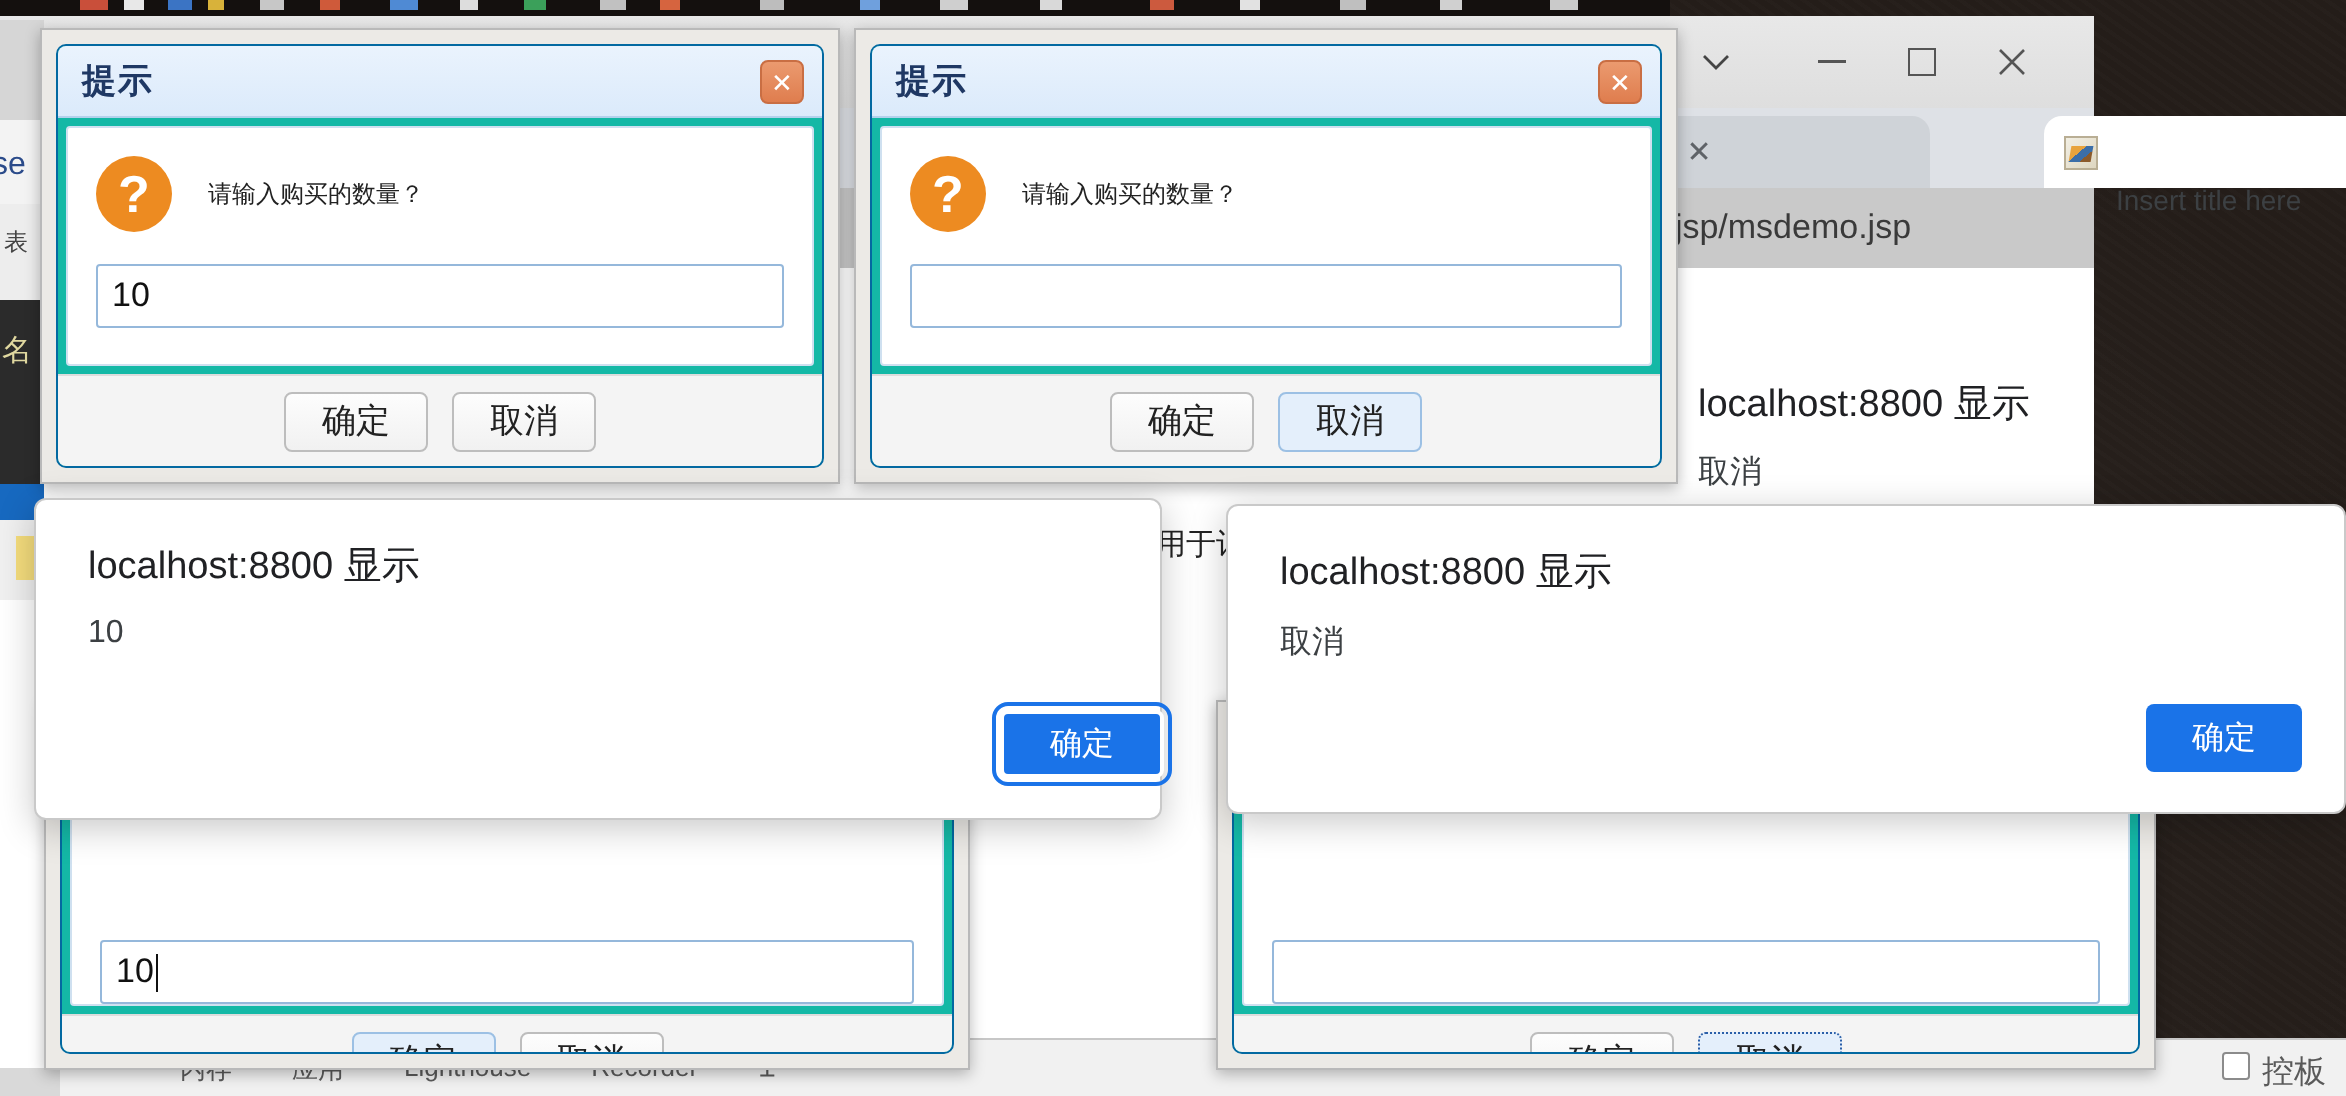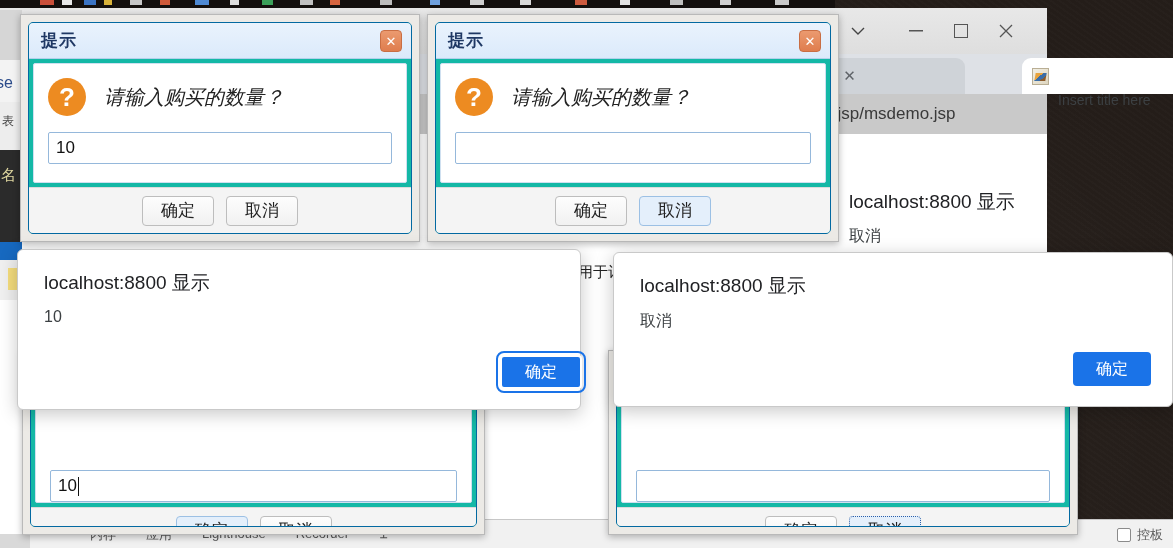--- a/index.html
+++ b/index.html
@@ -46,41 +46,41 @@
      display:flex;align-items:center;}
   #urlbar .url{font-size:17px;color:#3a3a3a;padding-left:828px;white-space:nowrap;}
   #page{position:absolute;left:0;top:126px;width:1047px;height:400px;background:#fff;}
 
   
   .pg-alerttext{position:absolute;font-size:17px;color:#222;}
 
   
   #devtools{position:absolute;left:30px;top:519px;width:1143px;height:29px;background:#f1f1f1;border-top:1px solid #c7c7c7;}
   #devtools .dt-tabs{position:absolute;left:60px;top:6px;display:flex;gap:30px;font-size:13px;color:#5a5a5a;}
-  #devtools .dt-right{position:absolute;right:10px;top:6px;display:flex;align-items:center;gap:6px;font-size:13px;color:#5a5a5a;}
+  #devtools .dt-right{position:absolute;right:10px;top:6px;display:flex;gap:6px;font-size:16px;color:#5a5a5a;}
   #devtools .dt-check{width:12px;height:12px;border:1.3px solid #8b8b8b;border-radius:2px;background:#fff;}
   .ibeam{display:inline-block;width:9px;text-align:center;font-weight:bold;}
 
   
   .euidlg{position:absolute;background:#eceae6;border:1px solid #b9b9b9;box-sizing:border-box;
      box-shadow:0 2px 7px rgba(0,0,0,.28);padding:7px;}
   .euidlg .inner{border:1px solid #0369a1;background:#14b8a6;height:100%;box-sizing:border-box;
      border-radius:5px;overflow:hidden;display:flex;flex-direction:column;}
   .euidlg .titlebar{height:35px;flex:0 0 auto;background:linear-gradient(#eaf3fd,#dbeafb);
      border-bottom:1px solid #b3d1ec;display:flex;align-items:center;padding:0 8px 0 12px;position:relative;}
   .euidlg .title{font-size:17px;font-weight:bold;color:#1f3864;letter-spacing:1px;}
   .euidlg .xbtn{position:absolute;right:9px;top:7px;width:20px;height:20px;border-radius:4px;
      background:linear-gradient(#eb9a6f,#df7d4e);border:1px solid #c96e43;
      display:flex;align-items:center;justify-content:center;color:#fff;font-size:13px;font-weight:bold;line-height:1;}
   .euidlg .body{flex:1 1 auto;background:#fff;border:1px solid #cfe0f0;margin:4px;border-radius:2px;
      box-sizing:border-box;padding:14px 14px 0 14px;position:relative;}
   .euidlg .qrow{display:flex;align-items:center;gap:18px;}
   .euidlg .qicon{width:38px;height:38px;border-radius:50%;background:#ed8b21;color:#fff;
      display:flex;align-items:center;justify-content:center;font-size:26px;font-weight:bold;flex:0 0 auto;}
-  .euidlg .qtext{font-size:20px;color:#222;font-style:italic;}
+  .euidlg .qtext{font-size:12px;color:#222;}
   .euidlg .field{margin-top:16px;height:32px;border:1px solid #95b8db;background:#fff;box-sizing:border-box;
      display:flex;align-items:center;padding:0 7px;font-size:17px;color:#111;border-radius:2px;}
   .euidlg .caret{display:inline-block;width:1px;height:19px;background:#111;margin-left:1px;}
   .euidlg .footer{flex:0 0 auto;height:45px;background:#f4f4f4;border-top:1px solid #dcdcdc;
      display:flex;align-items:center;justify-content:center;gap:12px;}
   .euibtn{min-width:72px;height:30px;padding:0 14px;border:1px solid #bdbdbd;border-radius:4px;
      background:linear-gradient(#fdfdfd,#f1f1f1);font-size:17px;color:#222;
      display:flex;align-items:center;justify-content:center;font-family:inherit;box-sizing:border-box;}
   .euibtn.hl{background:#e4effb;border-color:#9cc0e4;}
   .euibtn.focusring{background:#e4effb;border:1px dotted #2b5fa8;}

